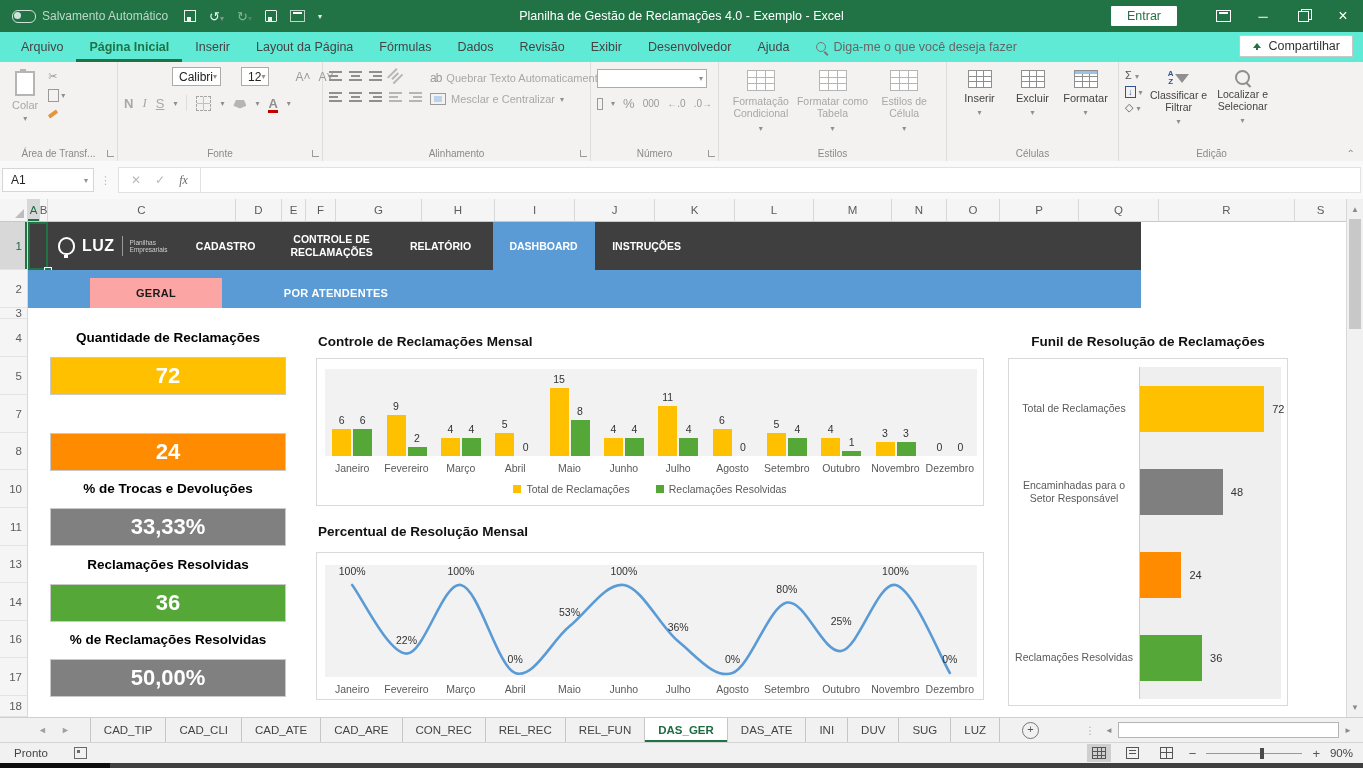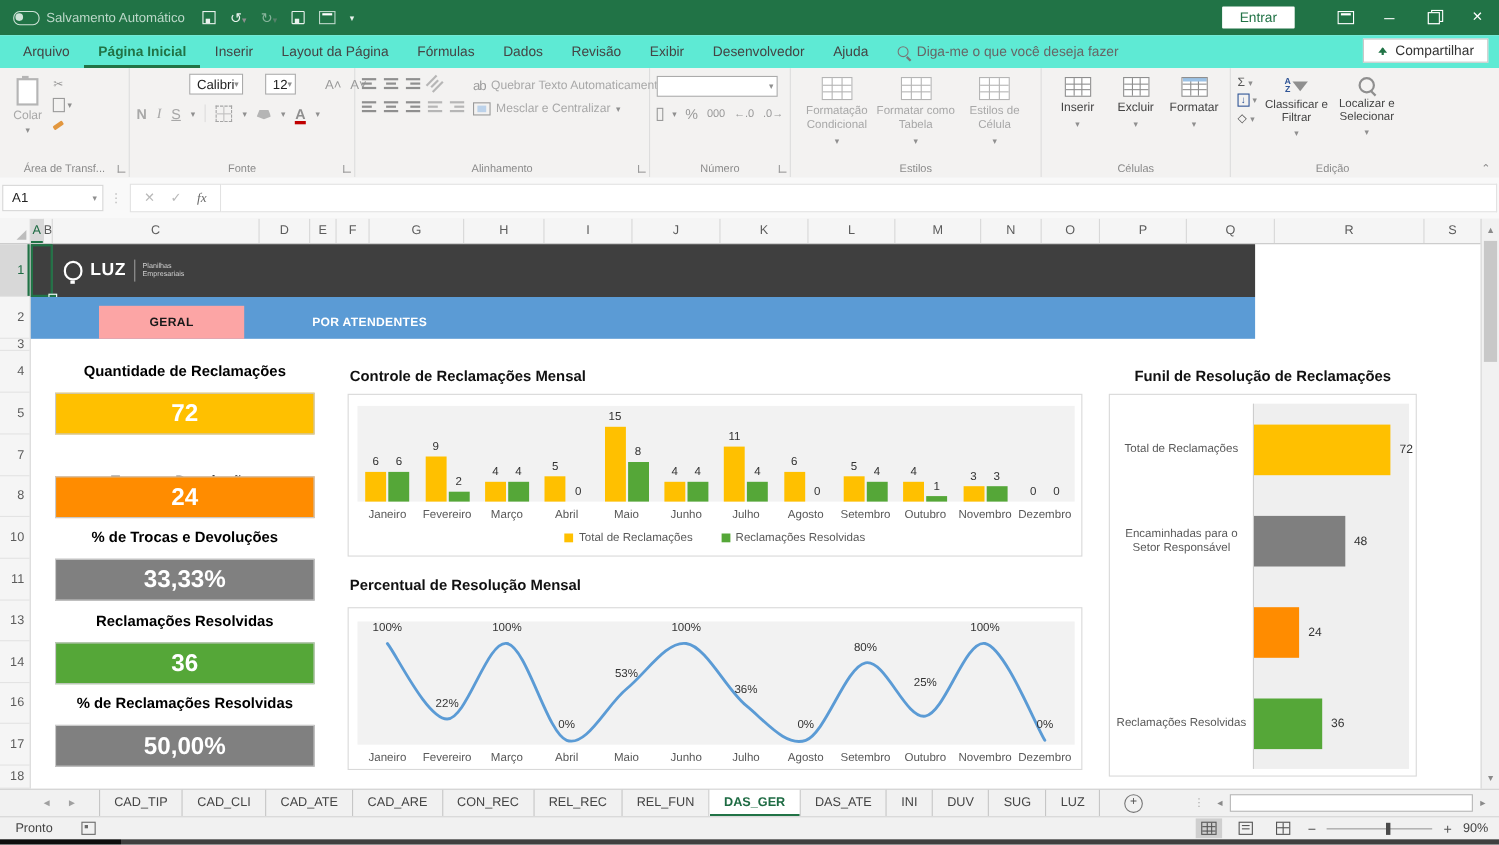--- a/index.html
+++ b/index.html
@@ -220,20 +220,21 @@
       <span>Salvamento Automático</span>
     </div>
     <div class="qat">
       <span class="sv"></span>
       <span><span>↺</span><span class="caret">▾</span></span>
       <span class="dim"><span>↻</span><span class="caret">▾</span></span>
       <span class="sv" style="border-radius:1px"></span>
       <span class="ribopt" style="border-color:#bcd8c9"></span>
       <span class="caret" style="color:#eaf3ee">▾</span>
     </div>
+    <div class="tb-title">Planilha de Gestão de Reclamações 4.0 - Exemplo  -  Excel</div>
     <div class="tb-right">
       <span class="entrar">Entrar</span>
       <span class="winbtn">
           <span class="ribopt"></span>
         </span>
       <span class="winbtn">─</span>
       <span class="winbtn">
           <span class="restore"></span>
         </span>
       <span class="winbtn" style="font-size:16px">×</span>
@@ -504,20 +505,27 @@
   <div class="navbar">
     <div class="nav-logo">
       <span class="bulb"></span>
       <span class="brand">LUZ</span>
       <span class="logodiv"></span>
       <span class="tagline">
         <div>Planilhas</div>
         <div>Empresariais</div>
       </span>
     </div>
+    <div id="nav-tabs">
+        <div class="ntab" style="width: 84px;">CADASTRO</div>
+        <div class="ntab" style="width: 114px;">CONTROLE DE RECLAMAÇÕES</div>
+        <div class="ntab" style="width: 90px;">RELATÓRIO</div>
+        <div class="ntab active" style="width: 102px;">DASHBOARD</div>
+        <div class="ntab" style="width: 90px;">INSTRUÇÕES</div>
+      </div>
   </div>
   <div class="a1cell"></div>
   <div class="handle"></div>
   <div class="subbar" id="subbar">
       <div class="stab2 active" style="left: 62px; width: 132px;">GERAL</div>
       <div class="stab2 idle" style="left: 194px; width: 228px;">POR ATENDENTES</div>
     </div>
 
   <div id="kpis">
       <div class="kpi-title" style="top: 322px;">Quantidade de Reclamações</div>

